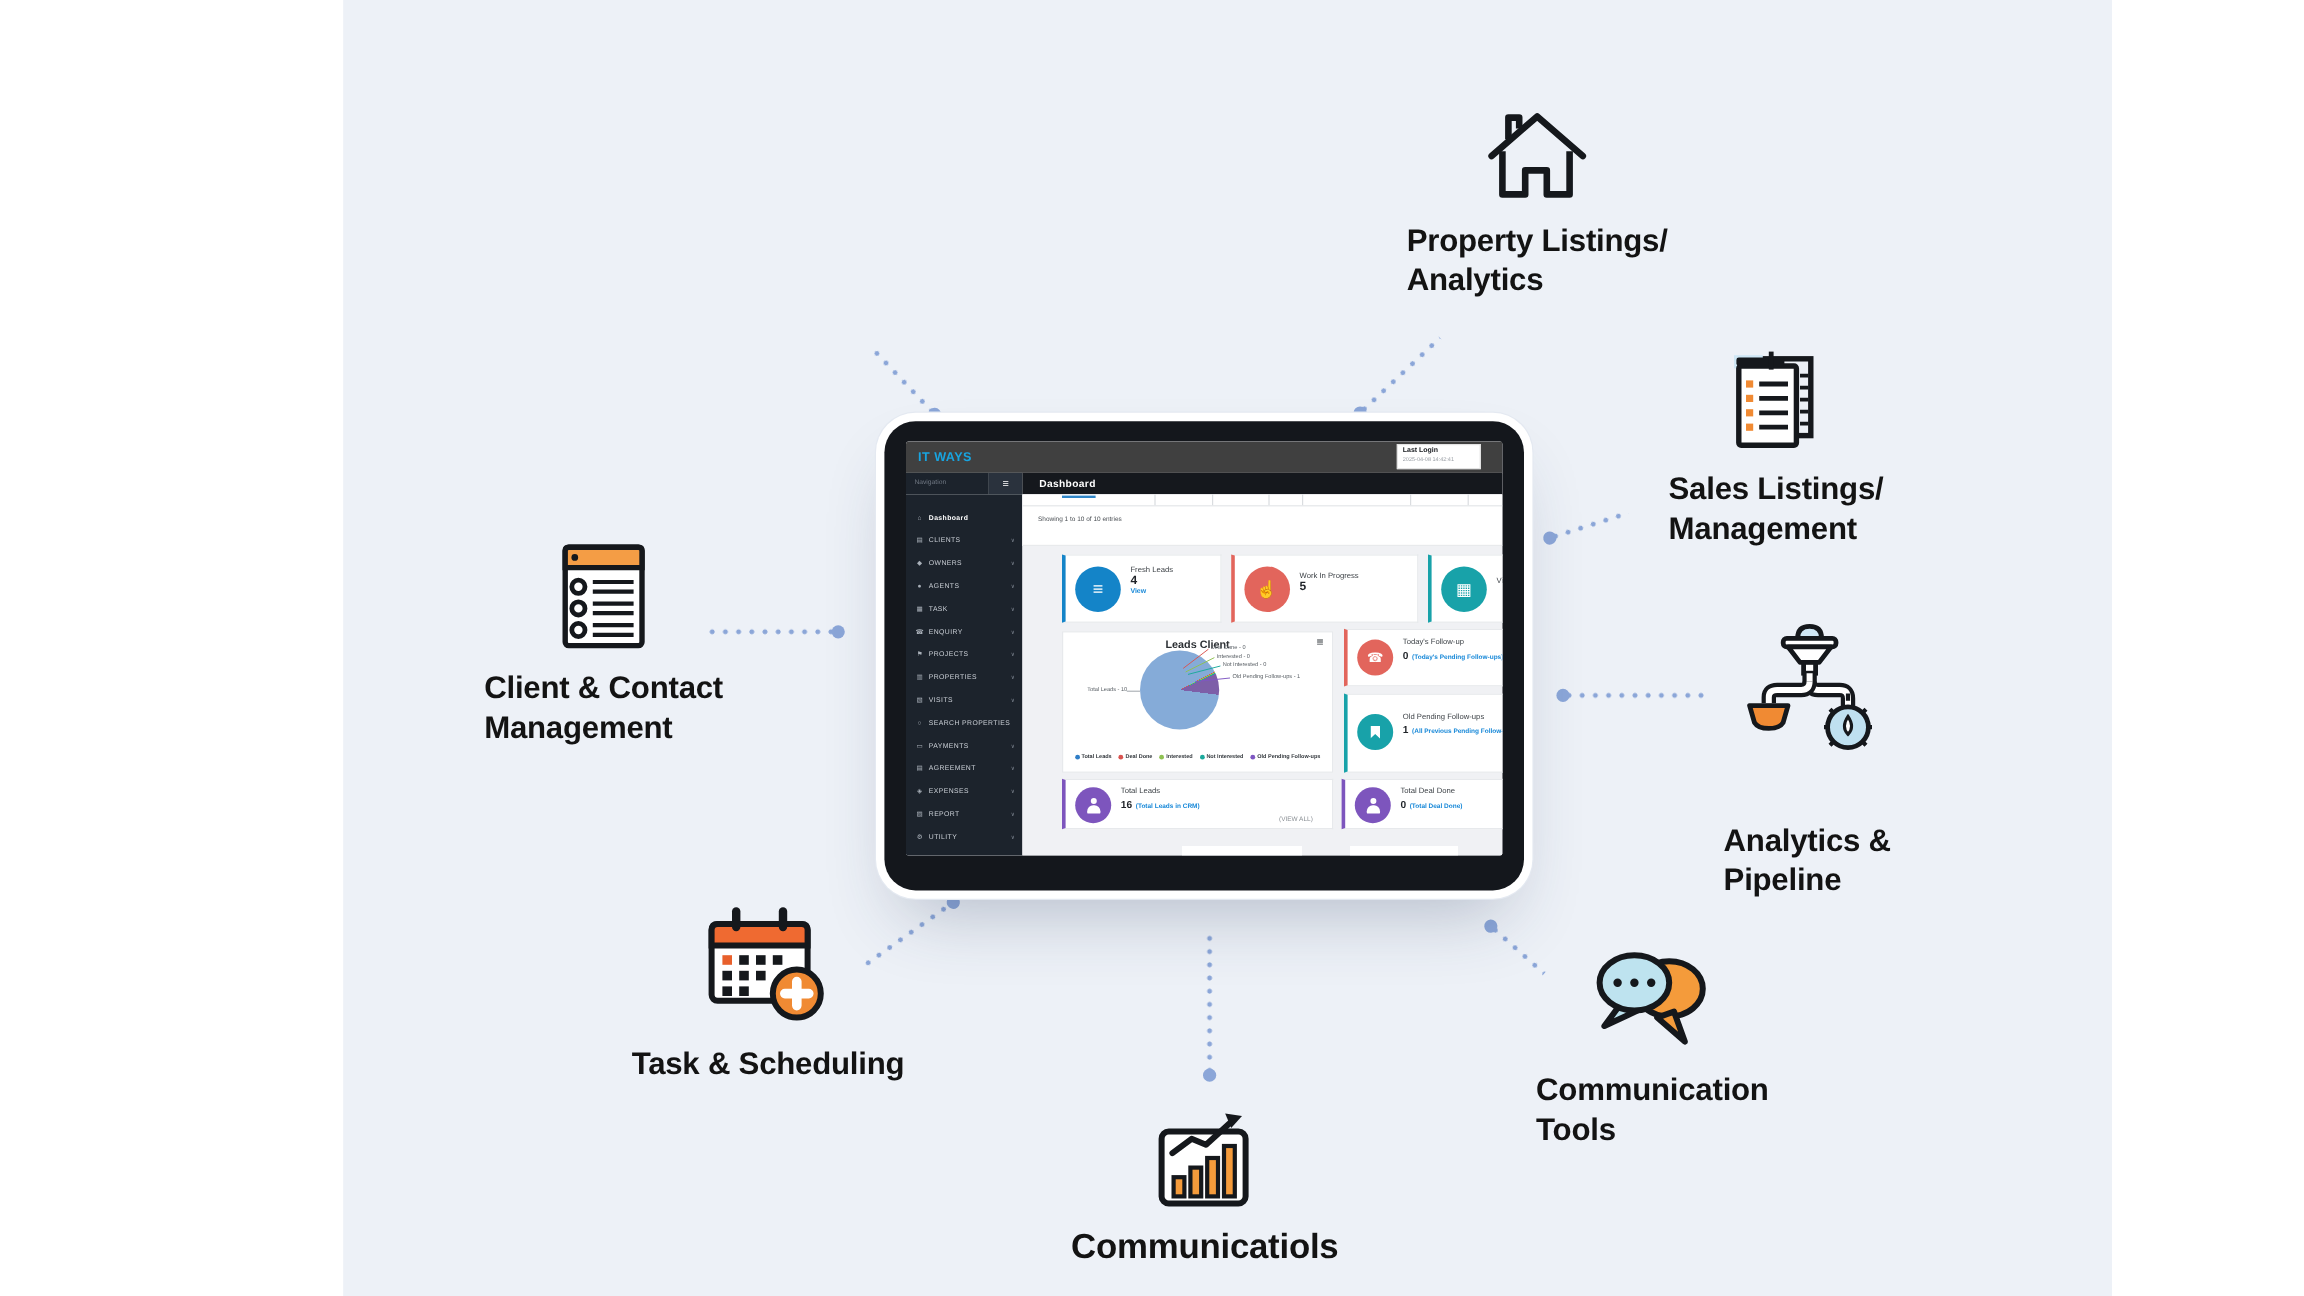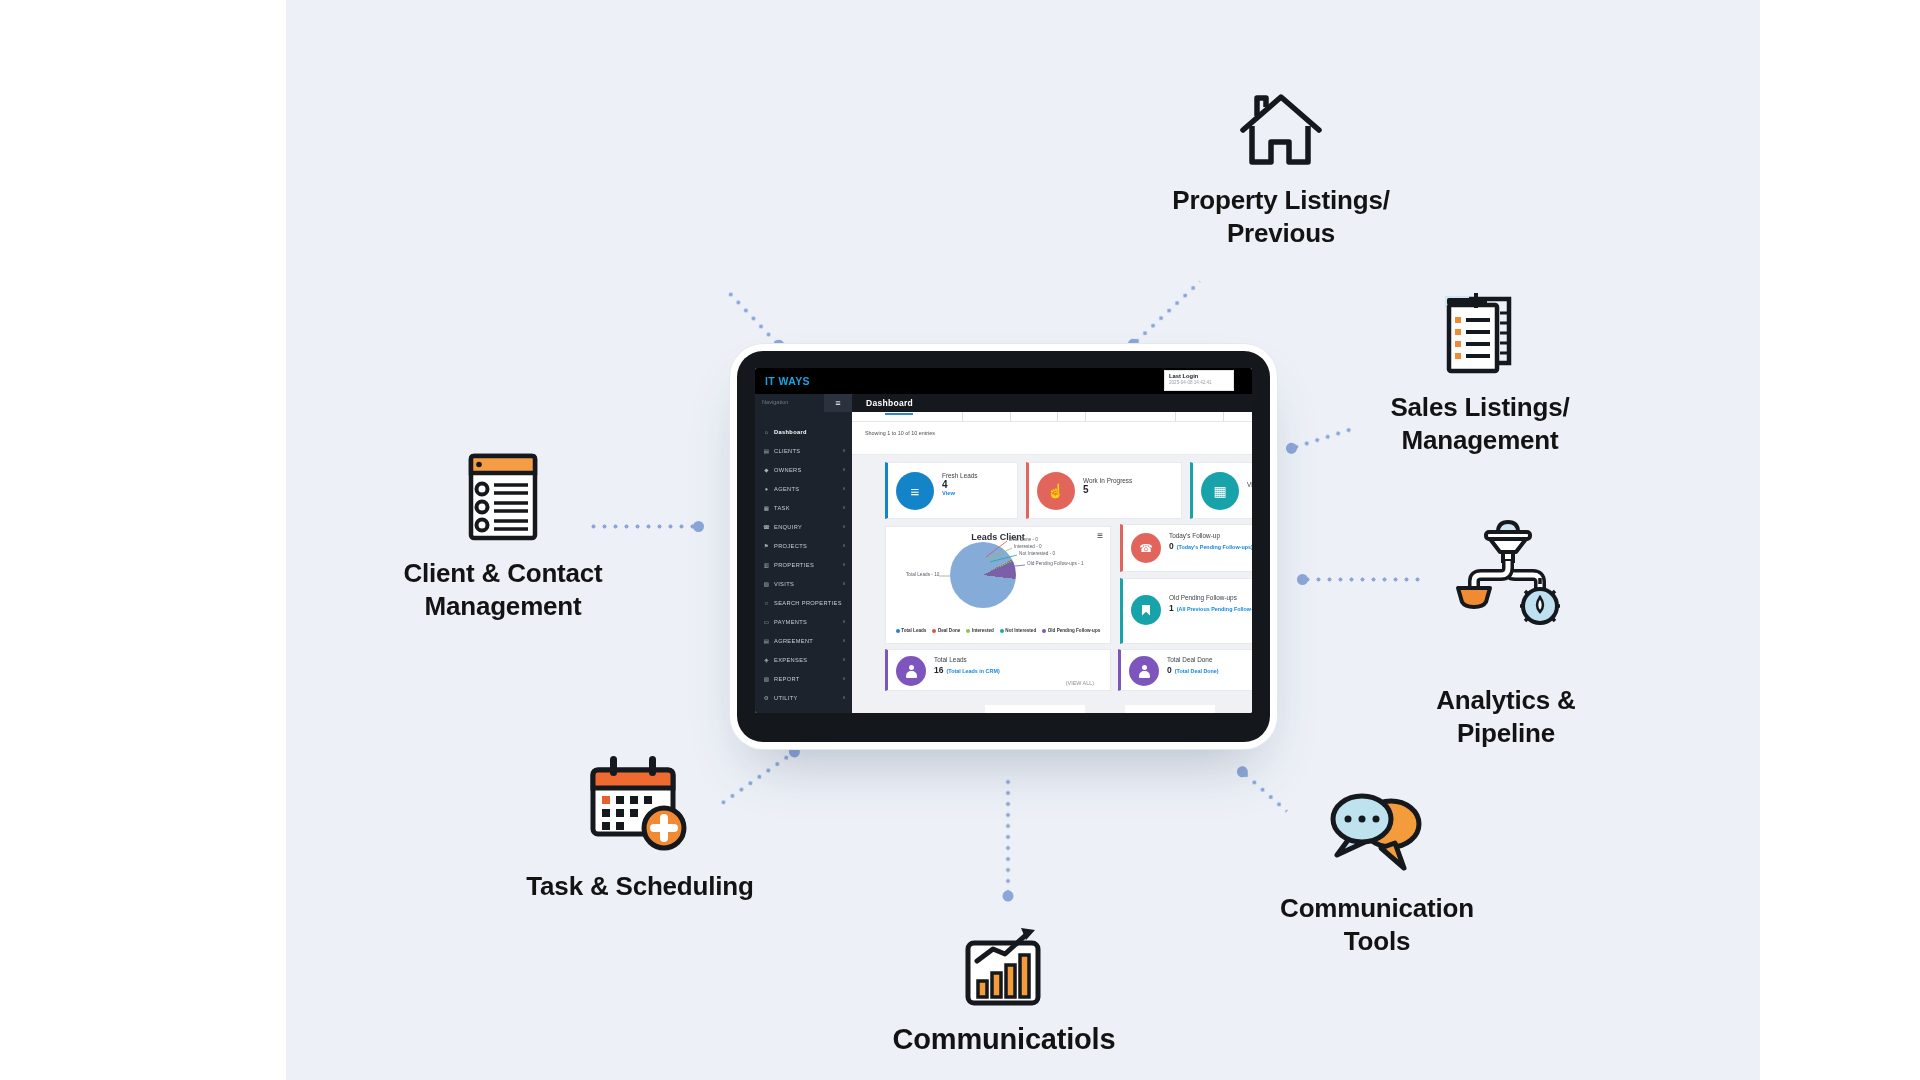--- a/index.html
+++ b/index.html
@@ -1,37 +1,37 @@
 <!DOCTYPE html>
 <html><head>
 <meta charset="utf-8">
 <style>
   html,body{margin:0;padding:0;background:#ffffff;font-family:"Liberation Sans",sans-serif;}
   .canvas{position:relative;width:1920px;height:1080px;background:#edf1f7;overflow:hidden;}
   .side-strip{position:absolute;top:0;height:1080px;background:#ffffff;}
 
   
   .feature{position:absolute;width:280px;display:flex;flex-direction:column;align-items:center;}
-  .feature .flabel{margin-top:16px;text-align:center;font-size:26px;line-height:33px;font-weight:600;color:#131313;letter-spacing:-.2px;}
+  .feature .flabel{margin-top:16px;text-align:left;font-size:26px;line-height:33px;font-weight:600;color:#131313;letter-spacing:-.2px;}
   .flabel span{display:block;}
 
   
   .dotline{position:absolute;height:5px;transform-origin:0 50%;
     background-image:radial-gradient(circle,#8ba6d8 1.8px,rgba(139,166,216,0) 2.3px);
     background-size:11px 5px;background-repeat:repeat-x;background-position:left center;}
   .dotline::after{content:'';position:absolute;width:11px;height:11px;border-radius:50%;background:#8ba6d8;top:-3px;}
   .end-right::after{right:-5px;}
   .end-left::after{left:-5px;}
 
   
   .tablet{position:absolute;left:737px;top:351px;width:533px;height:391px;background:#14171c;border-radius:26px;
     box-shadow:0 0 0 7px #ffffff,0 0 0 8px #e4e9f1,0 30px 60px -15px rgba(40,55,90,.30);}
   .screen{position:absolute;left:18px;top:17px;width:497px;height:345px;background:#f0f1f4;overflow:hidden;border-radius:2px;}
 
-  .topbar{position:absolute;left:0;top:0;width:497px;height:26px;background:#000000;border-bottom:1px solid #e6e6e6;}
+  .topbar{position:absolute;left:0;top:0;width:497px;height:26px;background:#404040;border-bottom:1px solid #e6e6e6;}
   .brand{position:absolute;left:10px;top:7px;font-size:10.5px;font-weight:700;color:#18a4e0;letter-spacing:.4px;}
   .lastlogin{position:absolute;right:18px;top:2px;width:70px;height:21px;background:#fff;border:1px solid #e3e3e3;padding:2px 4px;box-sizing:border-box;}
   .lastlogin .ll-t{font-size:5.8px;font-weight:700;color:#15181c;display:block;}
   .lastlogin .ll-v{font-size:4.6px;color:#9a9fa5;display:block;margin-top:1px;}
 
   .navrow-left{position:absolute;left:0;top:26px;width:69px;height:18px;background:#1c232c;}
   .navtitle{position:absolute;left:7px;top:31px;font-size:5.6px;color:#707883;}
   .burgerblock{position:absolute;left:69px;top:26px;width:28px;height:18px;background:#2a323d;color:#fff;font-size:9px;text-align:center;line-height:18px;}
   .pagebar{position:absolute;left:97px;top:26px;width:400px;height:18px;background:#15181d;}
   .pagetitle{position:absolute;left:14px;top:4px;font-size:8.5px;font-weight:700;color:#ffffff;letter-spacing:.3px;}
@@ -92,21 +92,21 @@
 
 
   <div class="feature" style="left:1141px;top:90px;">
     <svg width="88" height="78" viewBox="0 0 88 78">
       <path d="M20 26 L20 8 L29 8 L29 17" fill="none" stroke="#15181c" stroke-width="5.5" stroke-linejoin="round"></path>
       <path d="M6 40 L44 7 L82 40" fill="none" stroke="#15181c" stroke-width="5.5" stroke-linecap="round" stroke-linejoin="round"></path>
       <path d="M15 36 L15 72 L34 72 L34 52 L52 52 L52 72 L71 72 L71 36" fill="none" stroke="#15181c" stroke-width="5.5" stroke-linejoin="round"></path>
     </svg>
     <div class="flabel">
       <span>Property Listings/</span>
-      <span>Previous</span>
+      <span>Analytics</span>
     </div>
   </div>
 
   <div class="feature" style="left:1340px;top:283px;">
     <svg width="70" height="92" viewBox="0 0 70 92">
       <rect x="22" y="16" width="42" height="64" fill="#edf1f7" stroke="#15181c" stroke-width="4.5"></rect>
       <path d="M55 30 H62 M55 40 H62 M55 50 H62 M55 60 H62 M55 70 H62" stroke="#15181c" stroke-width="3"></path>
       <rect x="0" y="13" width="24" height="11" fill="#cfe7f5"></rect>
       <rect x="4" y="22" width="48" height="66" rx="2" fill="#ffffff" stroke="#15181c" stroke-width="4.5"></rect>
       <rect x="2" y="15" width="40" height="7" rx="2" fill="#15181c"></rect>

